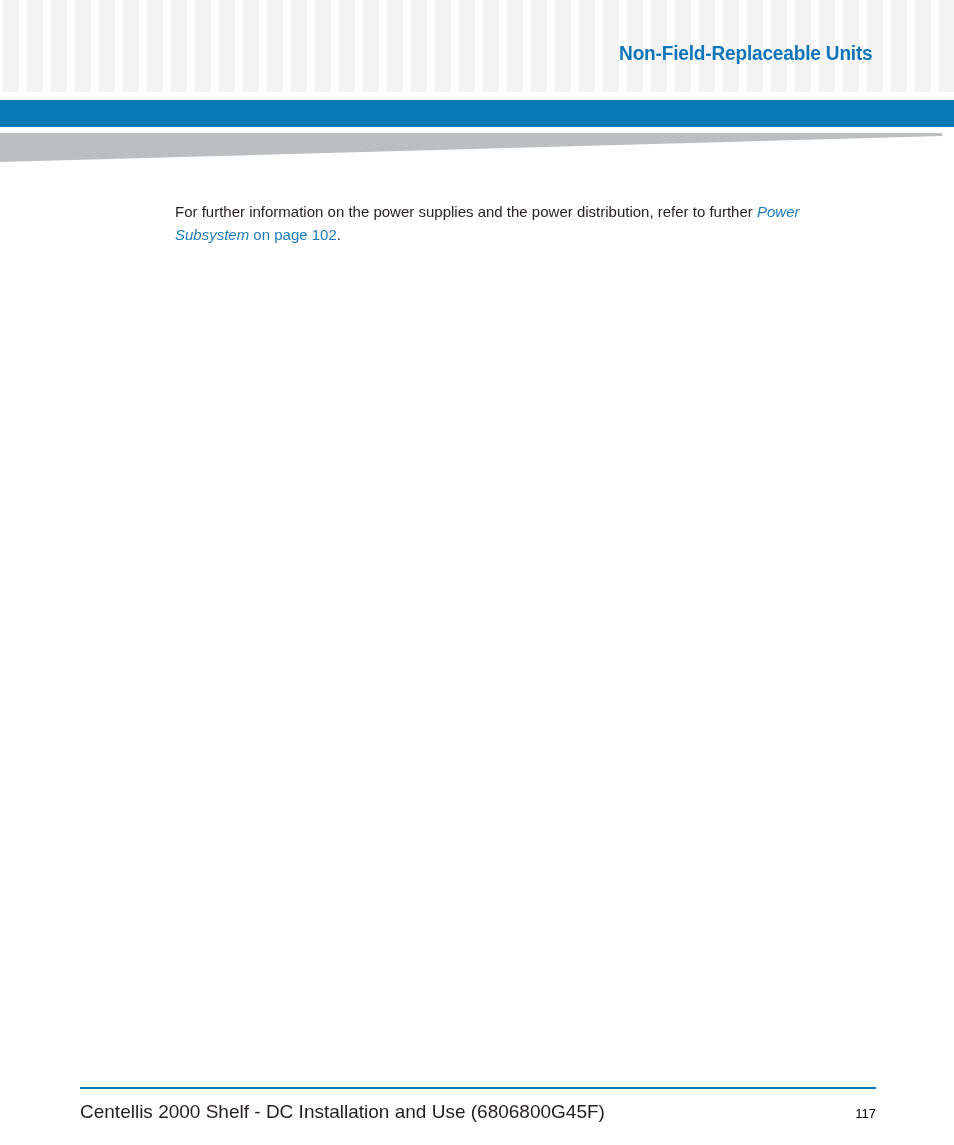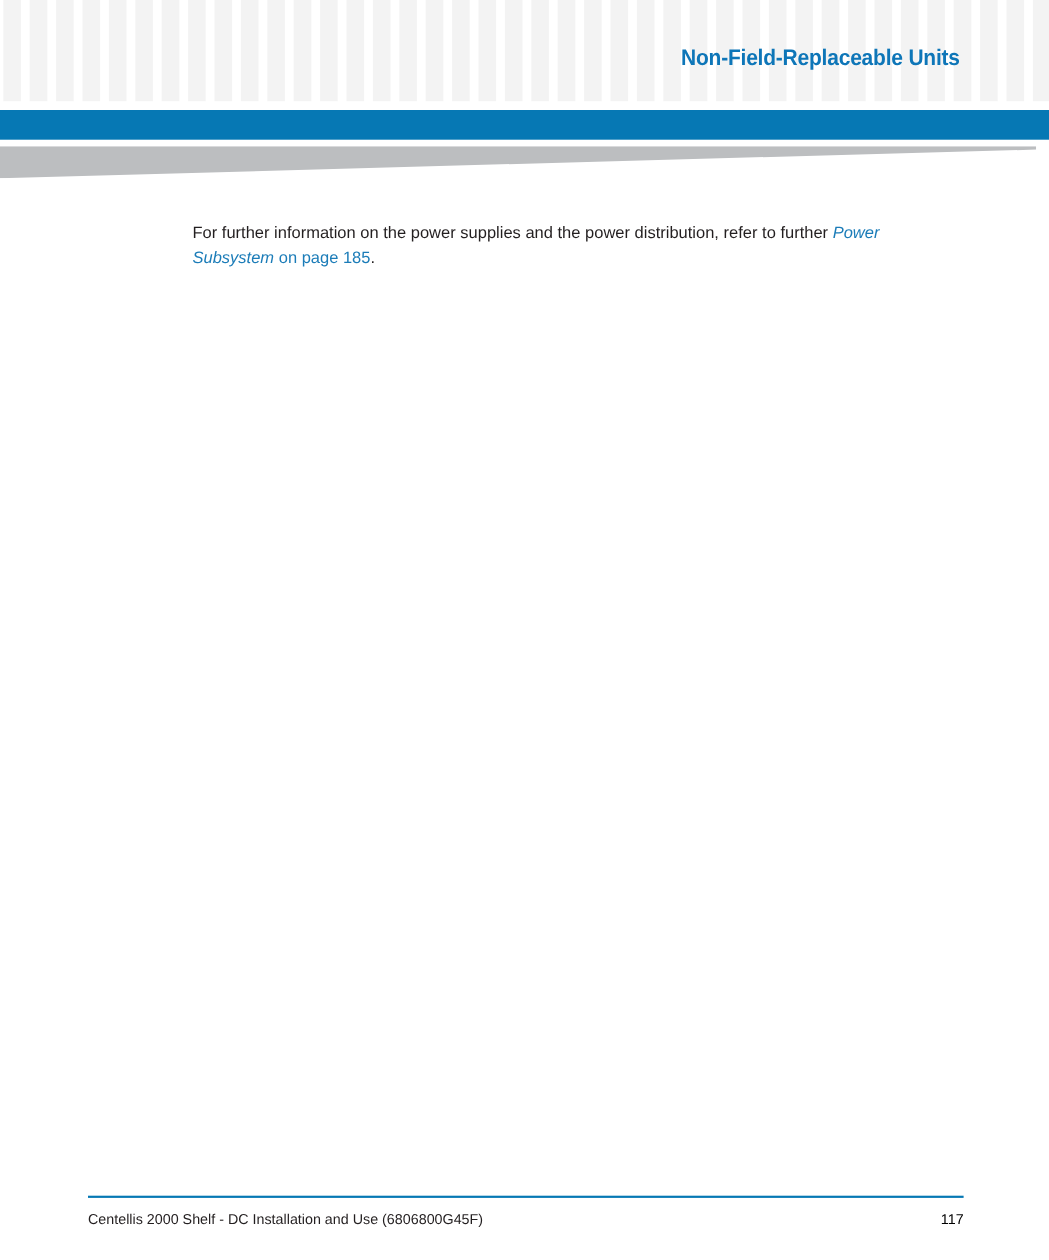--- a/index.html
+++ b/index.html
@@ -117,21 +117,21 @@
     height: 2px;
     background: #0678B4;
   }
   #footer-row {
     display: flex;
     justify-content: space-between;
     align-items: baseline;
     margin-top: 12px;
   }
   #footer-doc-title {
-    font-size: 13px;
+    font-size: 19px;
     color: #231f20;
     font-stretch: condensed;
     white-space: nowrap;
   }
   #footer-page-number {
     font-size: 13px;
     color: #000000;
     font-stretch: condensed;
   }
 </style>
@@ -144,21 +144,21 @@
 
 <div id="header-blue-band"></div>
 
 <div id="header-gray-wedge">
   <svg width="942" height="29" viewBox="0 0 942 29" xmlns="http://www.w3.org/2000/svg">
     <polygon points="0,0 942,0 942,3 0,29" fill="#bcbec0"></polygon>
   </svg>
 </div>
 
 <div id="content-area">
-  <p id="body-paragraph"><span>For further information on the power supplies and the power distribution, refer to further </span><span class="xref-italic">Power Subsystem</span><span class="xref-plain"> on page 185</span><span>.</span></p>
+  <p id="body-paragraph"><span>For further information on the power supplies and the power distribution, refer to further </span><span class="xref-italic">Power Subsystem</span><span class="xref-plain"> on page 102</span><span>.</span></p>
 </div>
 
 <div id="footer">
   <div id="footer-rule"></div>
   <div id="footer-row">
     <span id="footer-doc-title">Centellis 2000 Shelf - DC Installation and Use (6806800G45F)</span>
     <span id="footer-page-number">117</span>
   </div>
 </div>
 

